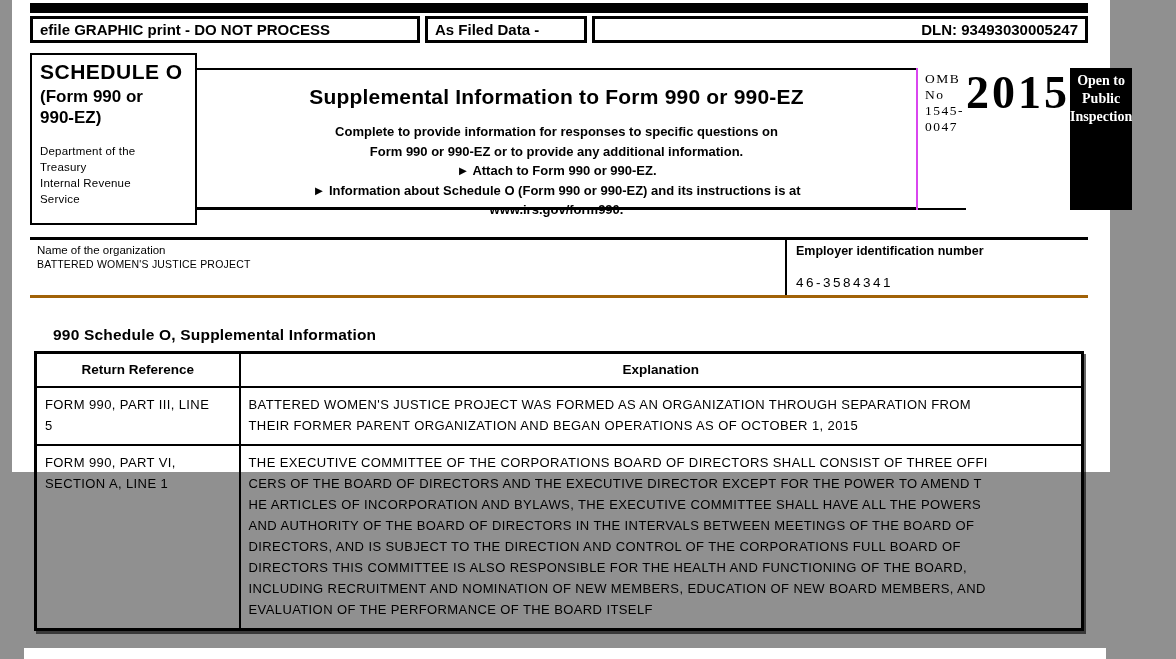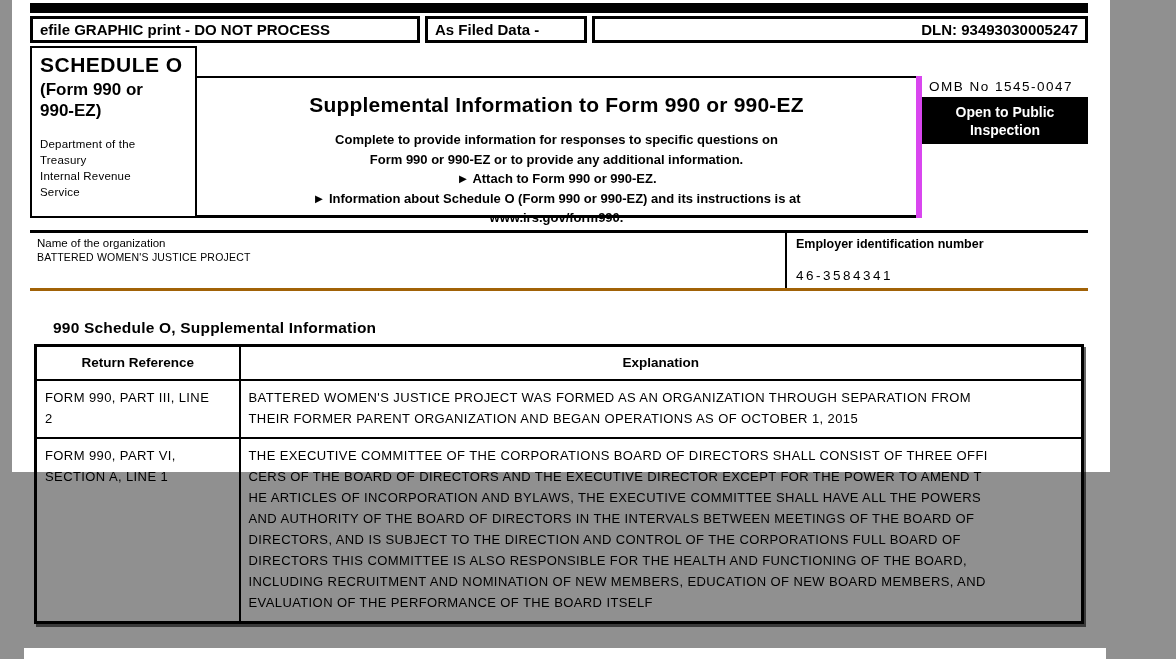--- a/index.html
+++ b/index.html
@@ -12,32 +12,32 @@
 
   
   .top-bar { margin-top:3px; height:10px; background:#000; }
   .efile-row { margin-top:3px; display:flex; gap:5px; height:27px; font-weight:bold; font-size:15px; }
   .efile-box { border:3px solid #000; display:flex; align-items:center; padding:0 7px; background:#fff; }
   .efile-box.b1 { width:390px; }
   .efile-box.b2 { width:162px; }
   .efile-box.b3 { flex:1; justify-content:flex-end; }
 
   
-  .header-row { margin-top:3px; display:flex; align-items:flex-end; height:172px; }
+  .header-row { margin-top:10px; display:flex; align-items:center; height:172px; }
   .hdr-left { width:167px; height:172px; border:2px solid #000; padding:5px 8px; }
   .sched-o { font-weight:bold; font-size:21px; letter-spacing:0.5px; }
   .form-sub { font-weight:bold; font-size:17px; line-height:1.25; margin-top:2px; }
   .dept { font-size:11.5px; line-height:1.4; margin-top:14px; letter-spacing:0.2px; }
   .hdr-center { flex:1; height:142px; border-top:2px solid #000; border-bottom:3px solid #000;
                 text-align:center; padding-top:15px; }
   .main-title { font-weight:bold; font-size:21px; letter-spacing:0.2px; }
   .instr { font-weight:bold; font-size:13px; margin-top:13px; line-height:1.5; }
   .attach { font-weight:bold; font-size:13px; line-height:1.5; }
   .info { font-weight:bold; font-size:13px; line-height:1.5; }
-  .hdr-right { width:172px; height:142px; border-left:6px solid #d946ef; display:flex; flex-direction:column; }
+  .hdr-right { width:172px; height:142px; border-left:2px solid #d946ef; display:flex; flex-direction:row;font-family:Liberation Serif, serif; }
   .omb { font-size:13.5px; letter-spacing:1.5px; padding:3px 2px 3px 7px; border-bottom:2px solid #000; }
   .year { font-weight:bold; font-size:46px; line-height:1.1; text-align:center; letter-spacing:3px; }
   .open-box { background:#000; color:#fff; font-weight:bold; font-size:14px; line-height:1.3;
               text-align:center; padding:4px 0 5px 0; }
 
   
   .thick-rule { margin-top:12px; border-top:3px solid #000; }
   .name-row { display:flex; border-bottom:3px solid #a16207; height:58px;gap:41px; }
   .name-cell { flex:1; padding:4px 7px; }
   .small-label { font-size:11.5px; }
@@ -86,20 +86,21 @@
       <div class="hdr-center">
         <div class="main-title">Supplemental Information to Form 990 or 990-EZ</div>
         <div class="instr pre">Complete to provide information for responses to specific questions on
 Form 990 or 990-EZ or to provide any additional information.</div>
         <div class="attach">► Attach to Form 990 or 990-EZ.</div>
         <div class="info pre">► Information about Schedule O (Form 990 or 990-EZ) and its instructions is at
 www.irs.gov/form990.</div>
       </div>
       <div class="hdr-right">
         <div class="omb">OMB No 1545-0047</div>
+        <div class="year">2015</div>
         <div class="open-box pre">Open to Public
 Inspection</div>
       </div>
     </div>
 
     <div class="thick-rule"></div>
 
     <div class="name-row">
       <div class="name-cell">
         <div class="small-label">Name of the organization</div>
@@ -116,21 +117,21 @@
     <table class="sched-table">
       <thead>
         <tr>
           <th class="col-ref">Return Reference</th>
           <th>Explanation</th>
         </tr>
       </thead>
       <tbody>
         <tr>
           <td class="col-ref pre">FORM 990, PART III, LINE
-2</td>
+5</td>
           <td class="pre">BATTERED WOMEN'S JUSTICE PROJECT WAS FORMED AS AN ORGANIZATION THROUGH SEPARATION FROM
 THEIR FORMER PARENT ORGANIZATION AND BEGAN OPERATIONS AS OF OCTOBER 1, 2015</td>
         </tr>
         <tr>
           <td class="col-ref pre">FORM 990, PART VI,
 SECTION A, LINE 1</td>
           <td class="pre">THE EXECUTIVE COMMITTEE OF THE CORPORATIONS BOARD OF DIRECTORS SHALL CONSIST OF THREE OFFI
 CERS OF THE BOARD OF DIRECTORS AND THE EXECUTIVE DIRECTOR  EXCEPT FOR THE POWER TO AMEND T
 HE ARTICLES OF INCORPORATION AND BYLAWS, THE EXECUTIVE COMMITTEE SHALL HAVE ALL THE POWERS
 AND AUTHORITY OF THE BOARD OF DIRECTORS IN THE INTERVALS BETWEEN MEETINGS OF THE BOARD OF

